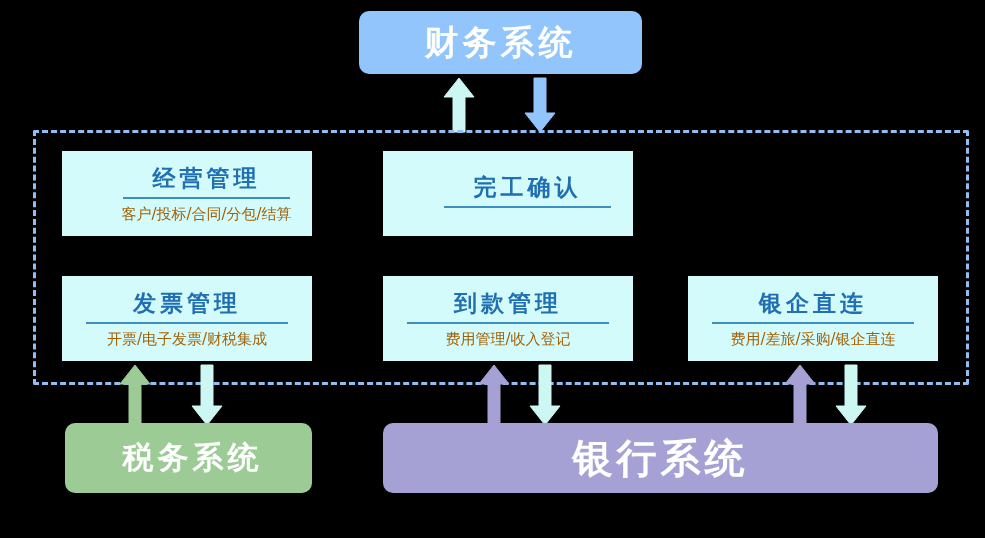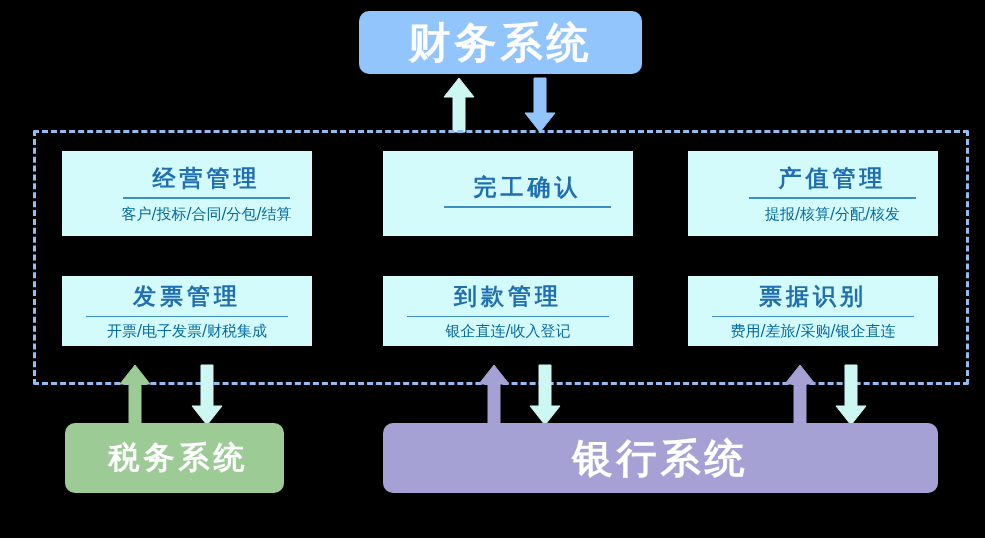--- a/index.html
+++ b/index.html
@@ -17,24 +17,24 @@
     display: flex; align-items: center; justify-content: center;
     border-radius: 10px;
     color: #ffffff;
     font-weight: bold;
     letter-spacing: 4px;
     white-space: nowrap;
   }
   #finance-box {
     left: 359px; top: 11px; width: 283px; height: 63px;
     background: #93c5fd;
-    font-size: 42px;
+    font-size: 34px;
   }
   #tax-box {
-    left: 65px; top: 423px; width: 219px; height: 70px;
+    left: 65px; top: 423px; width: 247px; height: 70px;
     background: #9ccb96;
     font-size: 31px;
     padding-left: 8px;
   }
   #bank-box {
     left: 383px; top: 423px; width: 555px; height: 70px;
     background: #a6a1d4;
     font-size: 40px;
   }
 
@@ -62,33 +62,33 @@
     line-height: 1.25;
     white-space: nowrap;
   }
   .card-rule {
     width: 86%;
     height: 2px;
     background: #3d8fc0;
     margin: 5px 0 6px 0;
   }
   .card-sub {
-    color: #0369a1;
+    color: #a16207;
     font-size: 15px;
     letter-spacing: 0px;
     line-height: 1.2;
     white-space: nowrap;
   }
 
   
   .col-1 { left: 62px;  width: 250px; }
   .col-2 { left: 383px; width: 250px; }
   .col-3 { left: 688px; width: 250px; }
   .row-1 { top: 151px; height: 85px; padding-left: 47px; }
-  .row-2 { top: 276px; height: 70px; }
+  .row-2 { top: 276px; height: 85px; }
 
   
   .arrow { position: absolute; }
   .arrow svg { display: block; overflow: visible; }
 </style>
 </head>
 <body>
 
 <div id="stage">
 
@@ -113,40 +113,35 @@
     <div class="card-title">经营管理</div>
     <div class="card-rule"></div>
     <div class="card-sub">客户/投标/合同/分包/结算</div>
   </div>
 
   <div class="card col-2 row-1">
     <div class="card-title">完工确认</div>
     <div class="card-rule"></div>
   </div>
 
-  <div class="card col-3 row-1">
-    <div class="card-title">产值管理</div>
-    <div class="card-rule"></div>
-    <div class="card-sub">提报/核算/分配/核发</div>
-  </div>
 
   <div class="card col-1 row-2">
     <div class="card-title">发票管理</div>
     <div class="card-rule"></div>
     <div class="card-sub">开票/电子发票/财税集成</div>
   </div>
 
   <div class="card col-2 row-2">
     <div class="card-title">到款管理</div>
     <div class="card-rule"></div>
-    <div class="card-sub">银企直连/收入登记</div>
+    <div class="card-sub">费用管理/收入登记</div>
   </div>
 
   <div class="card col-3 row-2">
-    <div class="card-title">票据识别</div>
+    <div class="card-title">银企直连</div>
     <div class="card-rule"></div>
     <div class="card-sub">费用/差旅/采购/银企直连</div>
   </div>
 
   <div class="arrow" style="left:118px; top:365px;">
     <svg width="34" height="60" viewBox="0 0 34 60">
       <path d="M17 0 L32 19 L23 19 L23 60 L11 60 L11 19 L2 19 Z" fill="#9ccb96" stroke="#9ccb96" stroke-width="1"></path>
     </svg>
   </div>
   <div class="arrow" style="left:190px; top:365px;">

